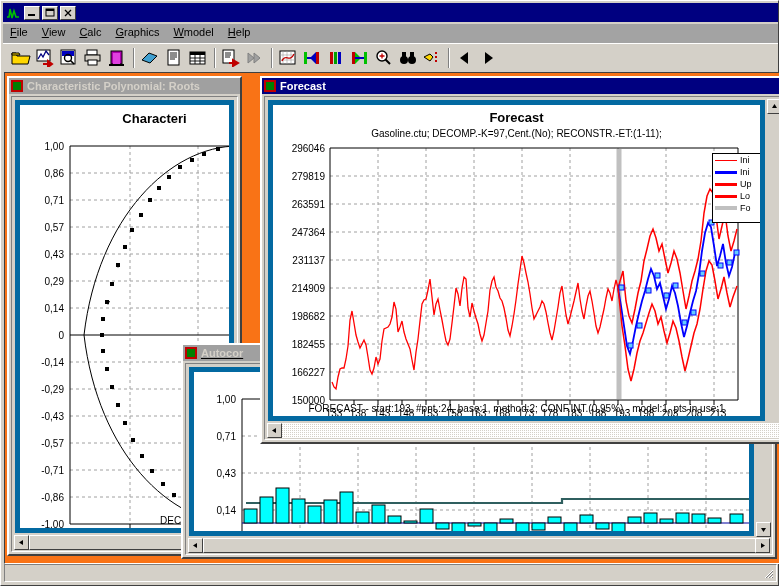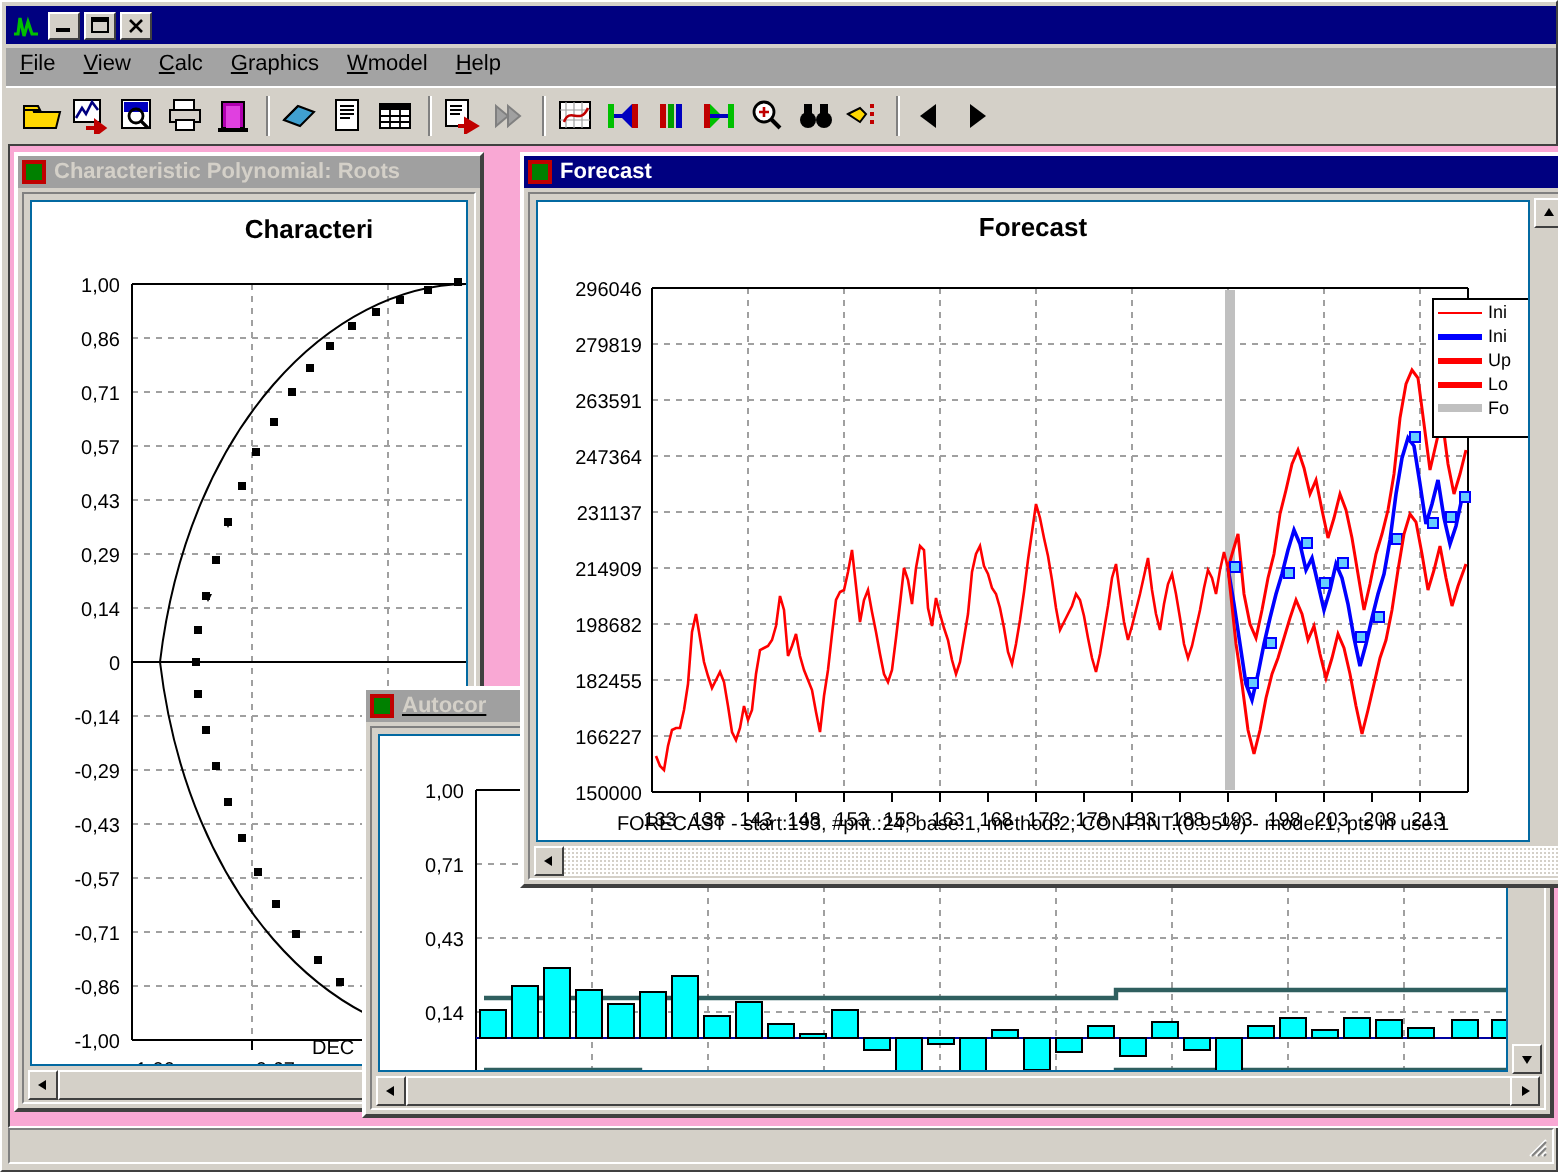--- a/index.html
+++ b/index.html
@@ -61,21 +61,21 @@
     position:relative;
   }
   .tsep{width:9px;height:22px;position:relative;}
   .tsep:after{
     content:'';position:absolute;left:4px;top:1px;width:1px;height:20px;
     background:#808080;border-right:1px solid #fff;
   }
   
   .mdi{
     position:absolute;left:3px;top:71px;width:776px;height:492px;
-    background:#f9a8d4;
+    background:#f97316;
     border-top:1px solid #404040;border-left:1px solid #404040;
     border-right:1px solid #fff;border-bottom:1px solid #fff;
     box-sizing:border-box;overflow:hidden;
   }
   
   .cwin{
     position:absolute;background:#d4d0c8;
     border-top:2px solid #fff;border-left:2px solid #fff;
     border-right:2px solid #404040;border-bottom:2px solid #404040;
     box-sizing:border-box;
@@ -95,21 +95,21 @@
   .cbar.inactive .ctitle{color:#d4d0c8;}
   .cbody{
     position:absolute;left:2px;right:2px;top:18px;bottom:2px;
     background:#d4d0c8;
     border-top:1px solid #808080;border-left:1px solid #808080;
     border-right:1px solid #fff;border-bottom:1px solid #fff;
     box-sizing:border-box;overflow:hidden;
   }
   .plot{
     position:absolute;background:#fff;overflow:hidden;
-    border:1px solid #0369a1;box-sizing:border-box;
+    border:5px solid #0369a1;box-sizing:border-box;
   }
   .ptitle{text-align:center;font-weight:bold;font-size:13px;}
   .psub{text-align:center;font-size:10px;white-space:nowrap;}
   .pfoot{text-align:center;font-size:10px;white-space:nowrap;margin-top:24px;}
   
   .sb-h{
     position:absolute;height:15px;
     background:#d4d0c8;display:flex;align-items:center;
     background-image:
       repeating-linear-gradient(0deg,#fff 0 1px,transparent 1px 2px),
@@ -573,20 +573,21 @@
 
     <div class="cwin" style="left:255px;top:3px;width:528px;height:368px;">
       <div class="cbar active">
         <div class="cicon"></div>
         <div class="ctitle">Forecast</div>
       </div>
       <div class="cbody">
         <div class="plot" style="left:3px;top:3px;right:18px;bottom:18px;">
 
           <div class="ptitle" style="margin-top:5px;">Forecast</div>
+          <div class="psub" style="margin-top:3px;">Gasoline.ctu;      DECOMP.-K=97,Cent.(No);    RECONSTR.-ET:(1-11);</div>
 
           <svg width="503" height="280" viewBox="0 0 503 280" style="position:absolute;left:0;top:36px;">
 
             <g font-family="Liberation Sans" font-size="10" fill="#000" text-anchor="end">
               <text x="52" y="11">296046</text>
               <text x="52" y="39">279819</text>
               <text x="52" y="67">263591</text>
               <text x="52" y="95">247364</text>
               <text x="52" y="123">231137</text>
               <text x="52" y="151">214909</text>

